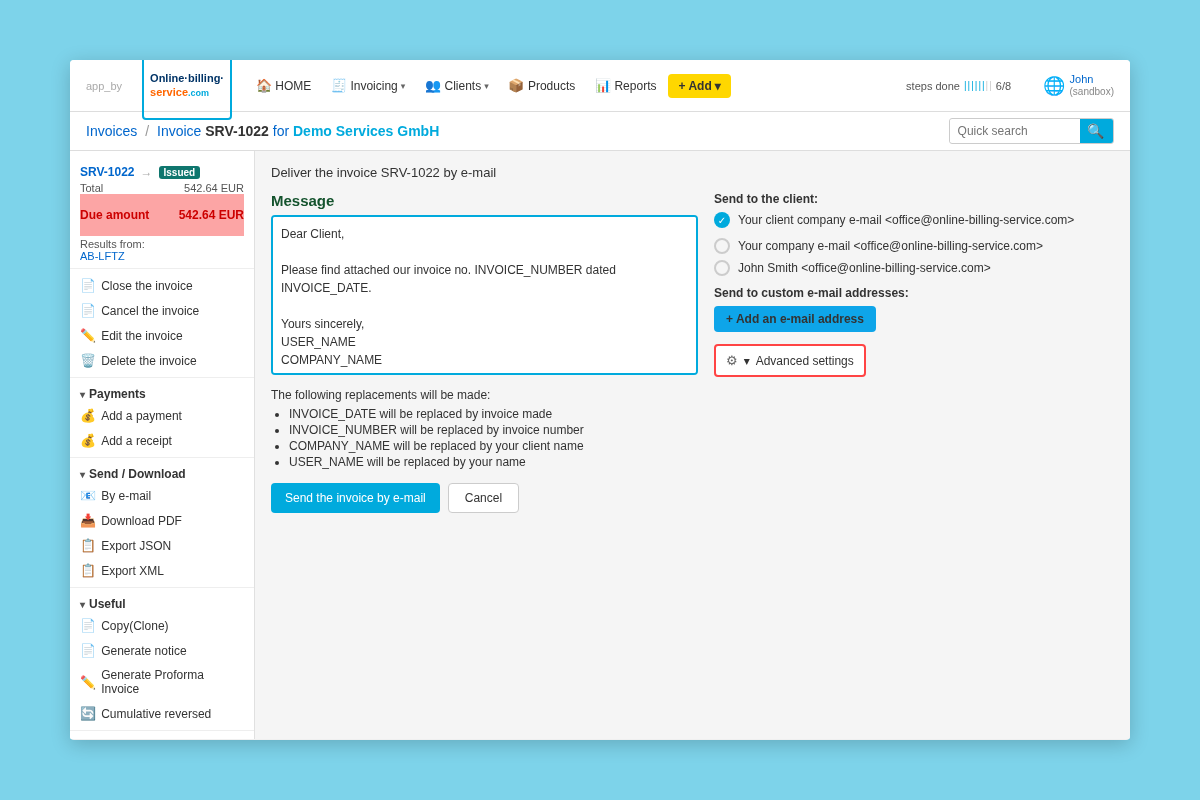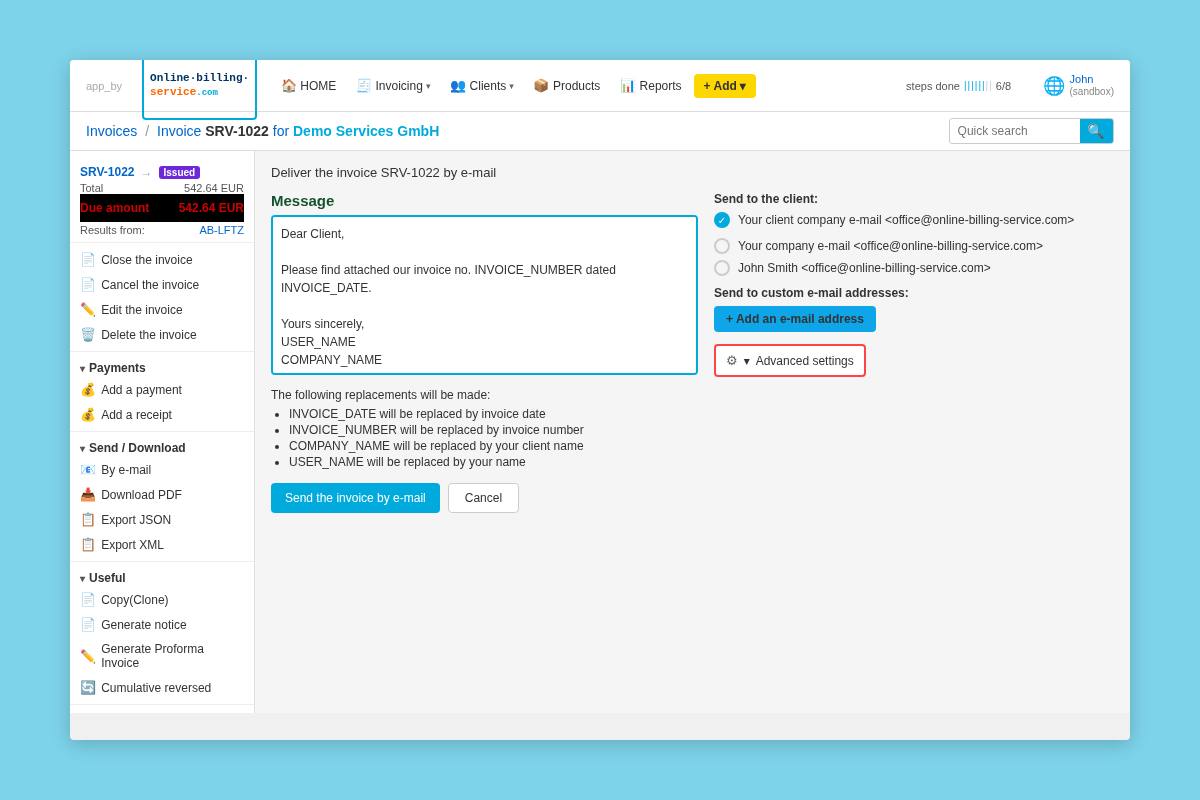--- a/index.html
+++ b/index.html
@@ -38,21 +38,20 @@
     }
     .logo {
       border: 2px solid #00aadd;
       border-radius: 4px;
       padding: 19px 6px;
       font-size: 11px;
       font-weight: bold;
       color: #003366;
       line-height: 1.2;
       white-space: nowrap;
-      font-family: Liberation Mono, monospace;
     }
     .logo span { color: #ff6600; }
     .logo .com { color: #00aadd; font-size: 9px; }
     .nav {
       display: flex;
       align-items: center;
       gap: 4px;
       flex: 1;
     }
     .nav-item {
@@ -164,48 +163,49 @@
     .invoice-id-row {
       display: flex;
       align-items: center;
       gap: 6px;
       font-size: 12px;
       color: #0066cc;
       font-weight: bold;
     }
     .arrow-icon { color: #aaa; }
     .badge-issued {
-      background: #6d28d9;
+      background: #0f766e;
       color: #fff;
       border-radius: 3px;
       padding: 1px 5px;
       font-size: 10px;
     }
     .total-row {
       display: flex;
       justify-content: space-between;
       font-size: 11px;
       color: #555;
       margin-top: 3px;
     }
     .due-row {
       display: flex;
       justify-content: space-between;
       font-size: 12px;
       color: #cc0000;
       font-weight: bold;
-      background: #000000;
-      padding: 7px 0;
+      background: #fca5a5;
+      padding: 14px 0;
     }
     .results-row {
       display: flex;
       justify-content: space-between;
       font-size: 11px;
       color: #555;
       margin-top: 2px;
+      flex-direction: column;
     }
     .results-val { color: #0066cc; }
 
     .sidebar-section {
       padding: 4px 0;
       border-bottom: 1px solid #eee;
     }
     .sidebar-item {
       display: flex;
       align-items: center;
@@ -574,21 +574,21 @@
 
 Please find attached our invoice no. INVOICE_NUMBER dated INVOICE_DATE.
 
 Yours sincerely,
 USER_NAME
 COMPANY_NAME</textarea>
 
           <div class="replacements">
             <p>The following replacements will be made:</p>
             <ul>
-              <li>INVOICE_DATE will be replaced by invoice date</li>
+              <li>INVOICE_DATE will be replaced by invoice made</li>
               <li>INVOICE_NUMBER will be replaced by invoice number</li>
               <li>COMPANY_NAME will be replaced by your client name</li>
               <li>USER_NAME will be replaced by your name</li>
             </ul>
           </div>
 
           <div class="action-btns">
             <button class="btn-send">Send the invoice by e-mail</button>
             <button class="btn-cancel">Cancel</button>
           </div>

